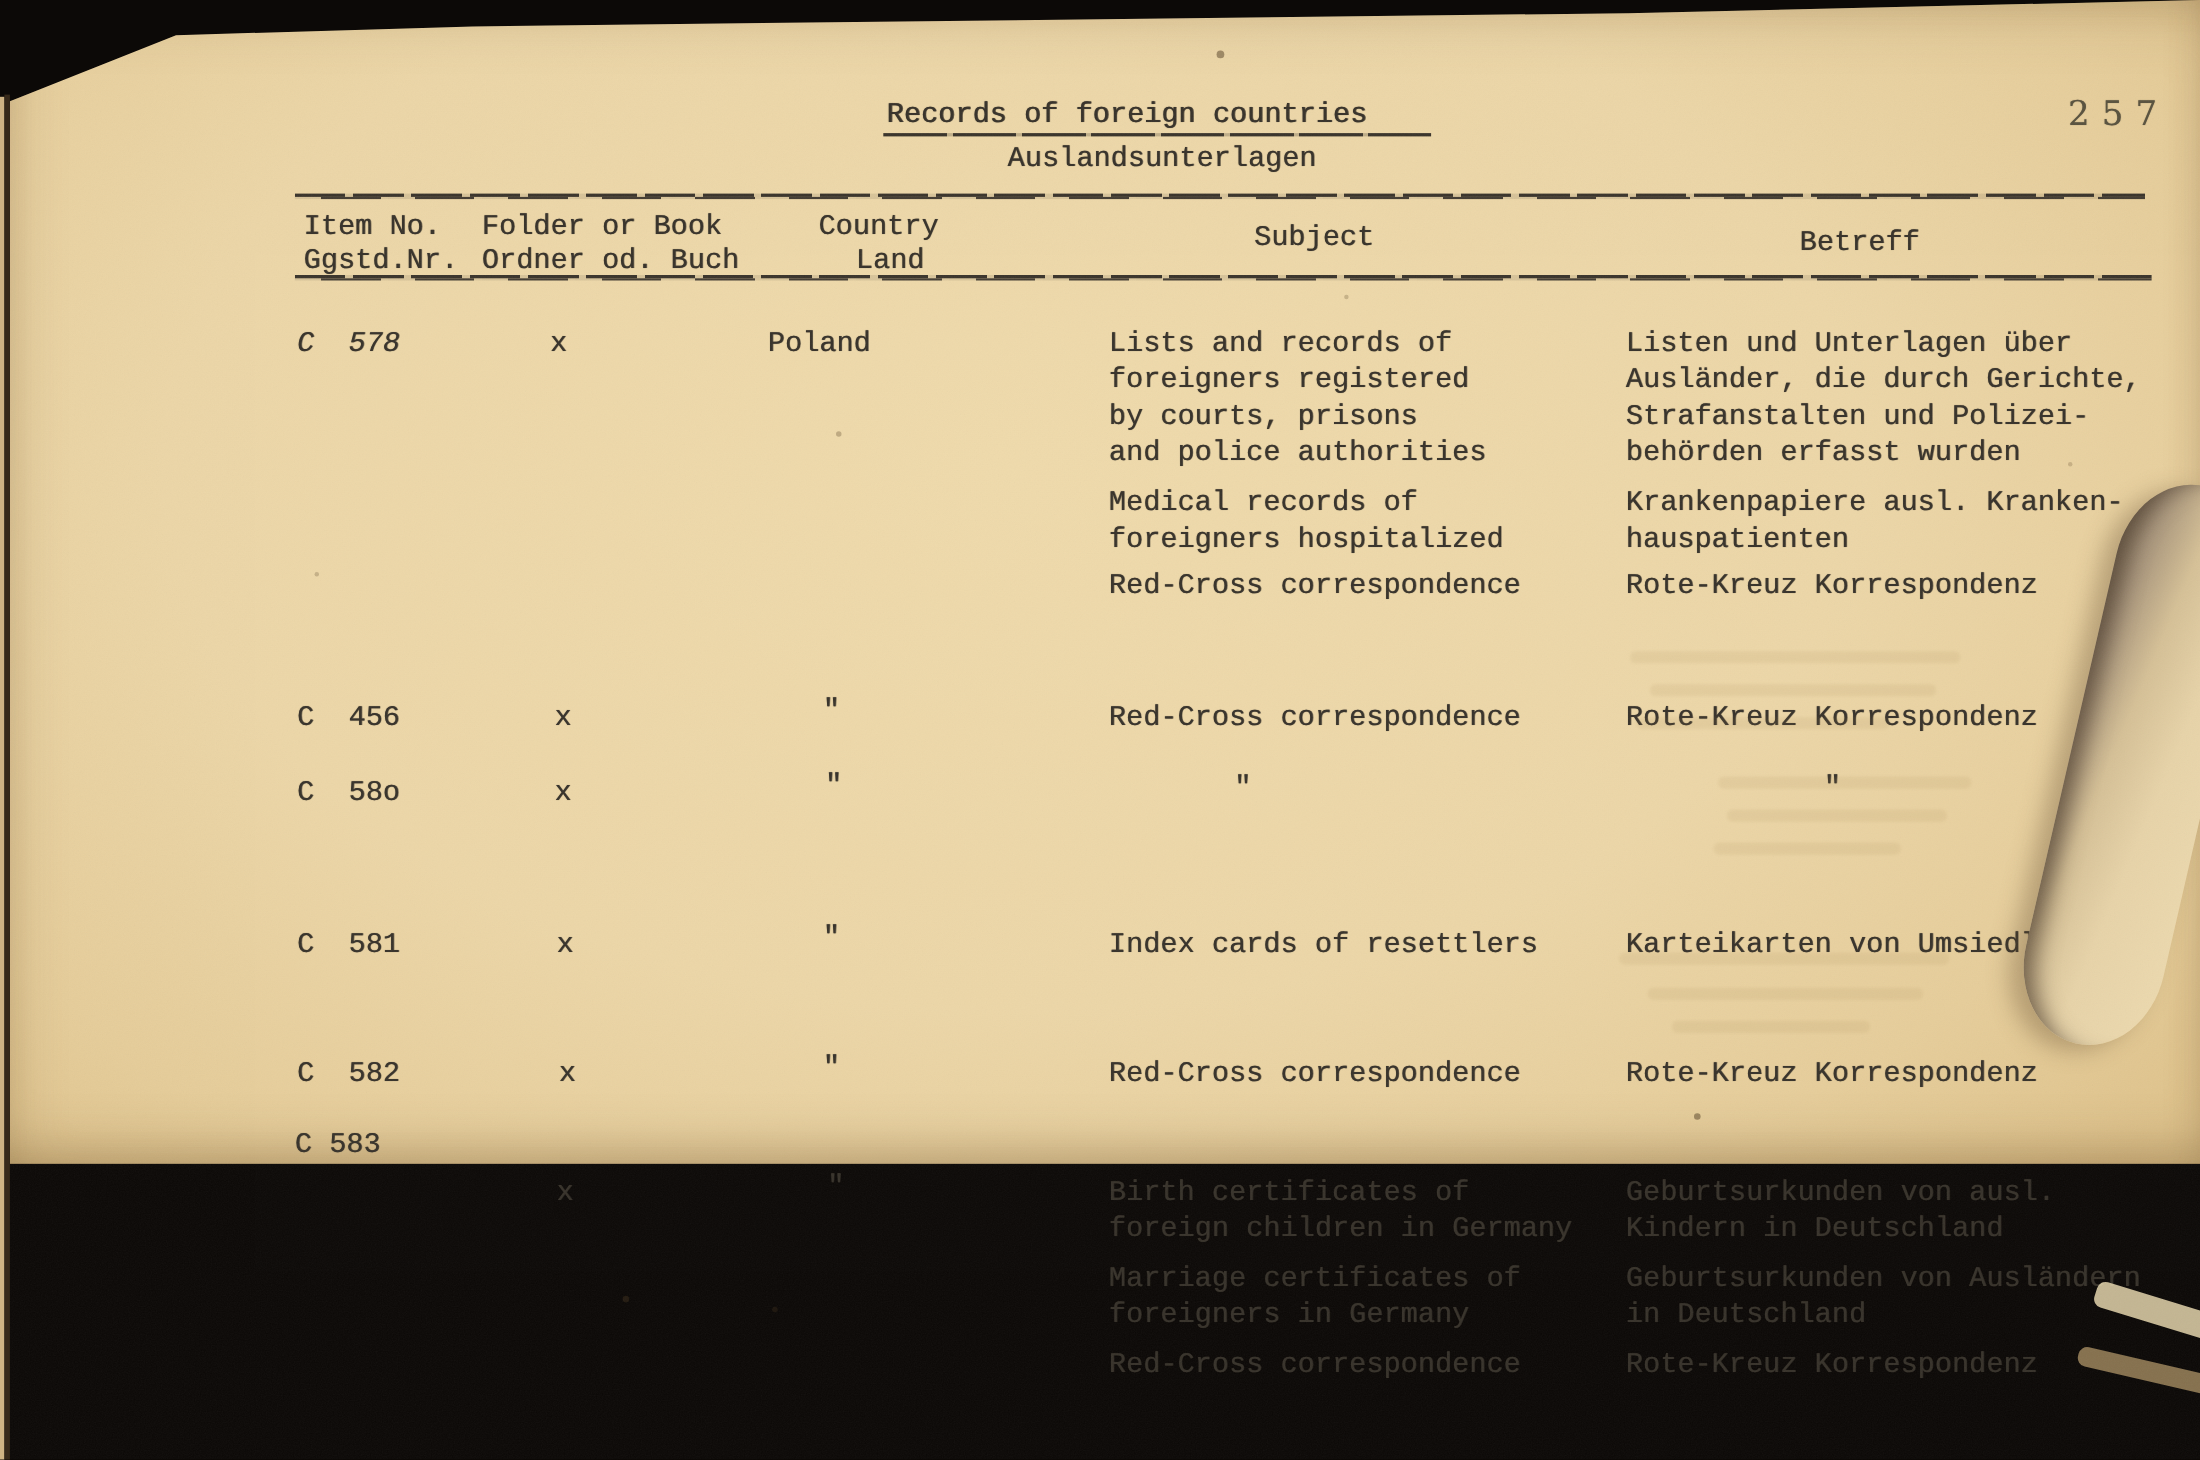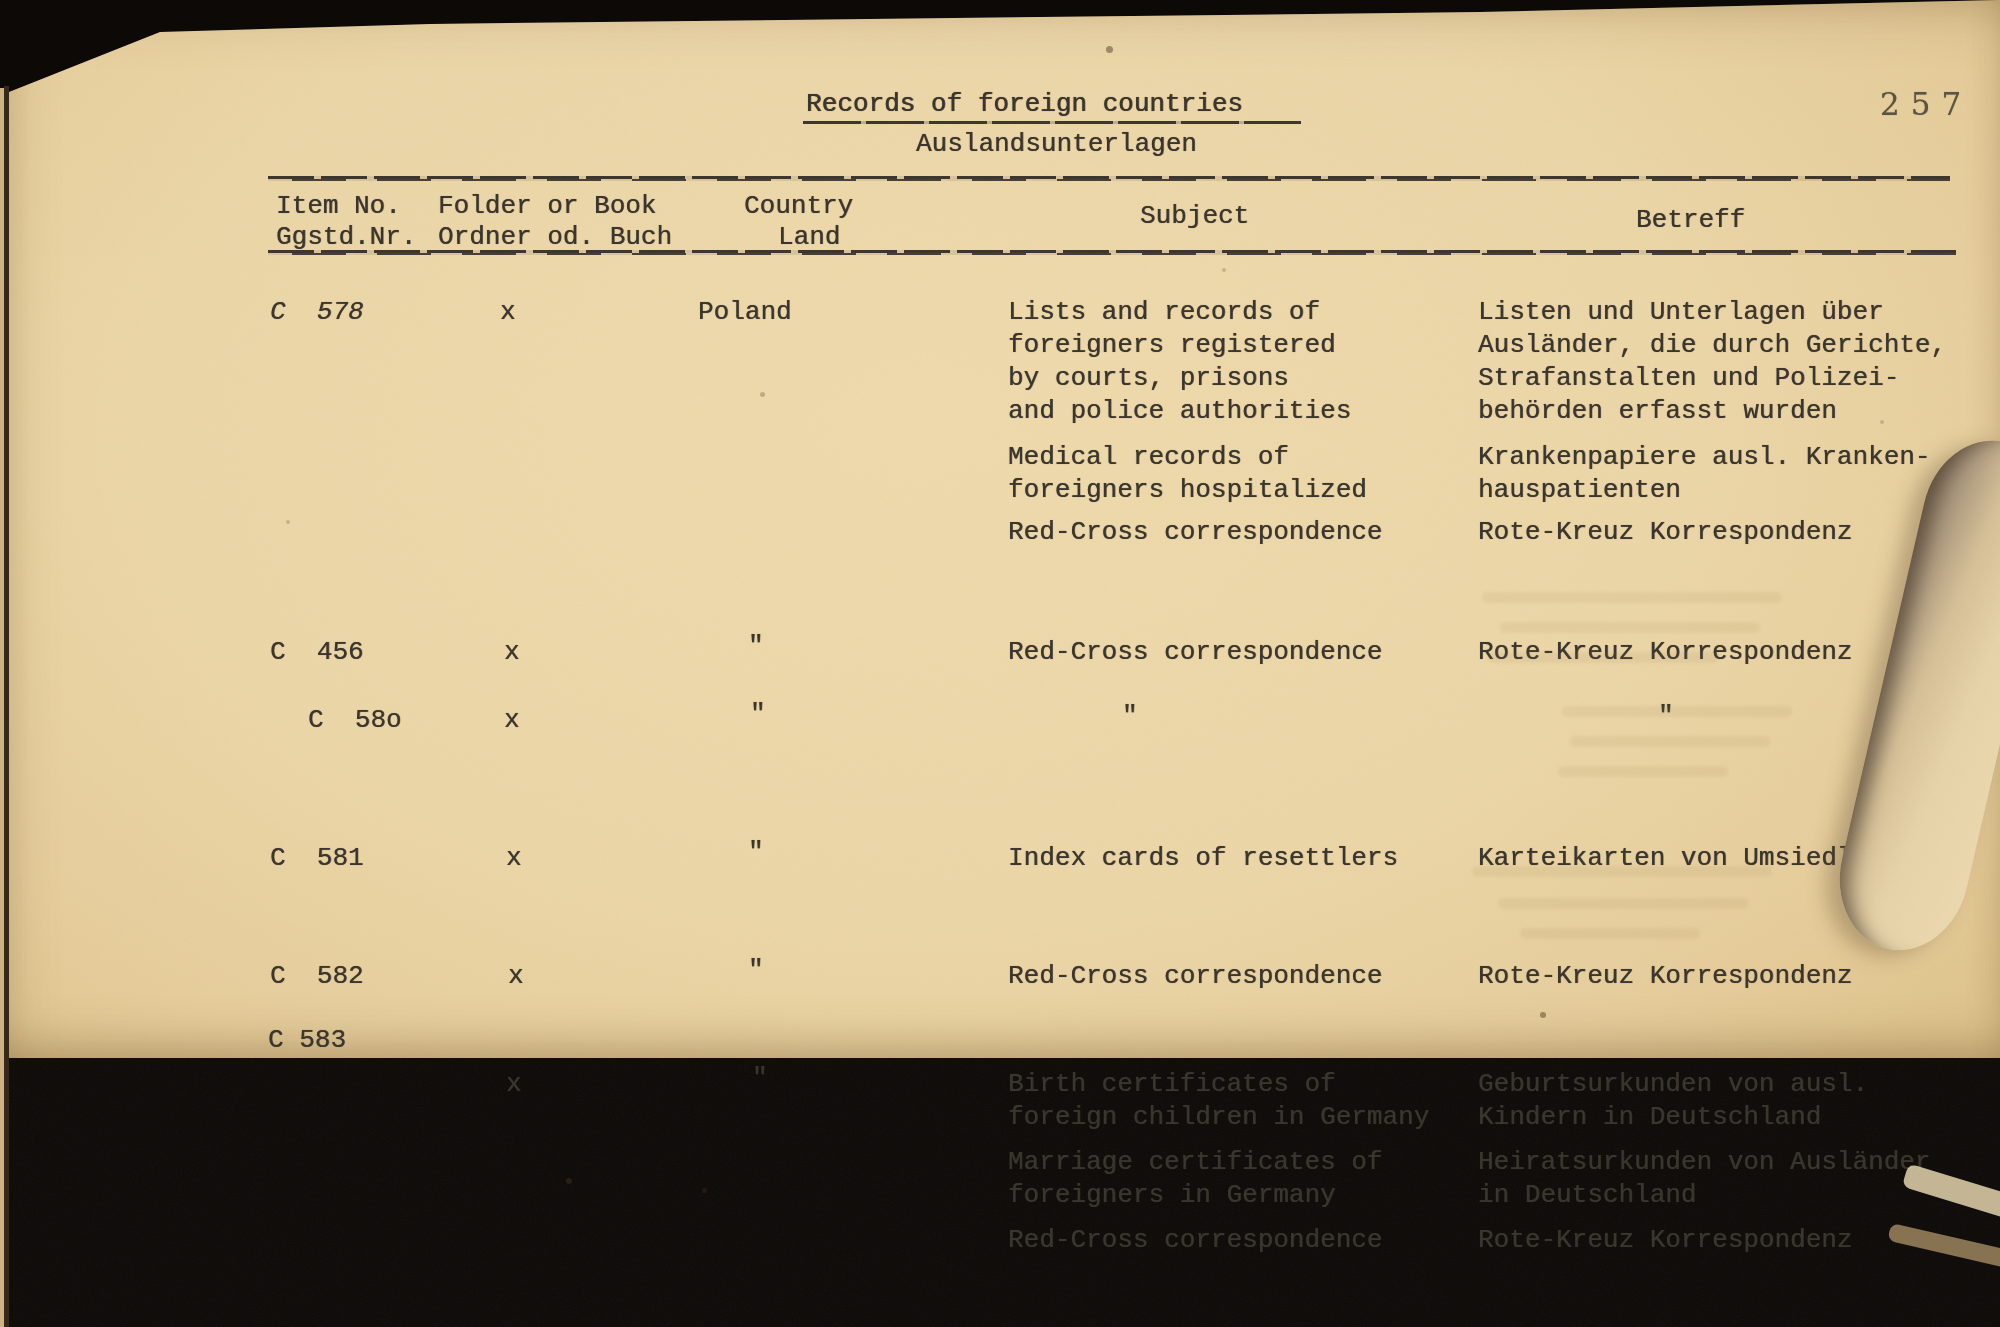--- a/index.html
+++ b/index.html
@@ -150,21 +150,21 @@
 
     <div>
       <div class="tw" style="left:270px; top:636px;">C  456</div>
       <div class="tw" style="left:504px; top:636px;">x</div>
       <div class="tw" style="left:748px; top:630px;">"</div>
       <div class="tw" style="left:1008px; top:636px;">Red-Cross correspondence</div>
       <div class="tw" style="left:1478px; top:636px;">Rote-Kreuz Korrespondenz</div>
     </div>
 
     <div>
-      <div class="tw" style="left:270px; top:704px;margin-left:38px;">C  58o</div>
+      <div class="tw" style="left:270px; top:704px;">C  58o</div>
       <div class="tw" style="left:504px; top:704px;">x</div>
       <div class="tw" style="left:750px; top:698px;">"</div>
       <div class="tw" style="left:1122px; top:700px;">"</div>
       <div class="tw" style="left:1658px; top:700px;">"</div>
     </div>
 
     <div>
       <div class="tw" style="left:270px; top:842px;">C  581</div>
       <div class="tw" style="left:506px; top:842px;">x</div>
       <div class="tw" style="left:748px; top:836px;">"</div>
@@ -185,21 +185,21 @@
       <div class="tw" style="left:506px; top:1068px;">x</div>
       <div class="tw" style="left:752px; top:1062px;">"</div>
 
       <div class="tw" style="left:1008px; top:1068px;">Birth certificates of</div>
       <div class="tw" style="left:1008px; top:1101px;">foreign children in Germany</div>
       <div class="tw" style="left:1478px; top:1068px;">Geburtsurkunden von ausl.</div>
       <div class="tw" style="left:1478px; top:1101px;">Kindern in Deutschland</div>
 
       <div class="tw" style="left:1008px; top:1146px;">Marriage certificates of</div>
       <div class="tw" style="left:1008px; top:1179px;">foreigners in Germany</div>
-      <div class="tw" style="left:1478px; top:1146px;">Heiratsurkunden von Ausländer</div>
+      <div class="tw" style="left:1478px; top:1146px;">Geburtsurkunden von Ausländern</div>
       <div class="tw" style="left:1478px; top:1179px;">in Deutschland</div>
 
       <div class="tw" style="left:1008px; top:1224px;">Red-Cross correspondence</div>
       <div class="tw" style="left:1478px; top:1224px;">Rote-Kreuz Korrespondenz</div>
     </div>
 
     <div>
       <div class="ghost-bar" style="left:1482px; top:592px; width:300px;"></div>
       <div class="ghost-bar" style="left:1500px; top:622px; width:260px;"></div>
       <div class="ghost-bar" style="left:1488px; top:652px; width:230px;"></div>

